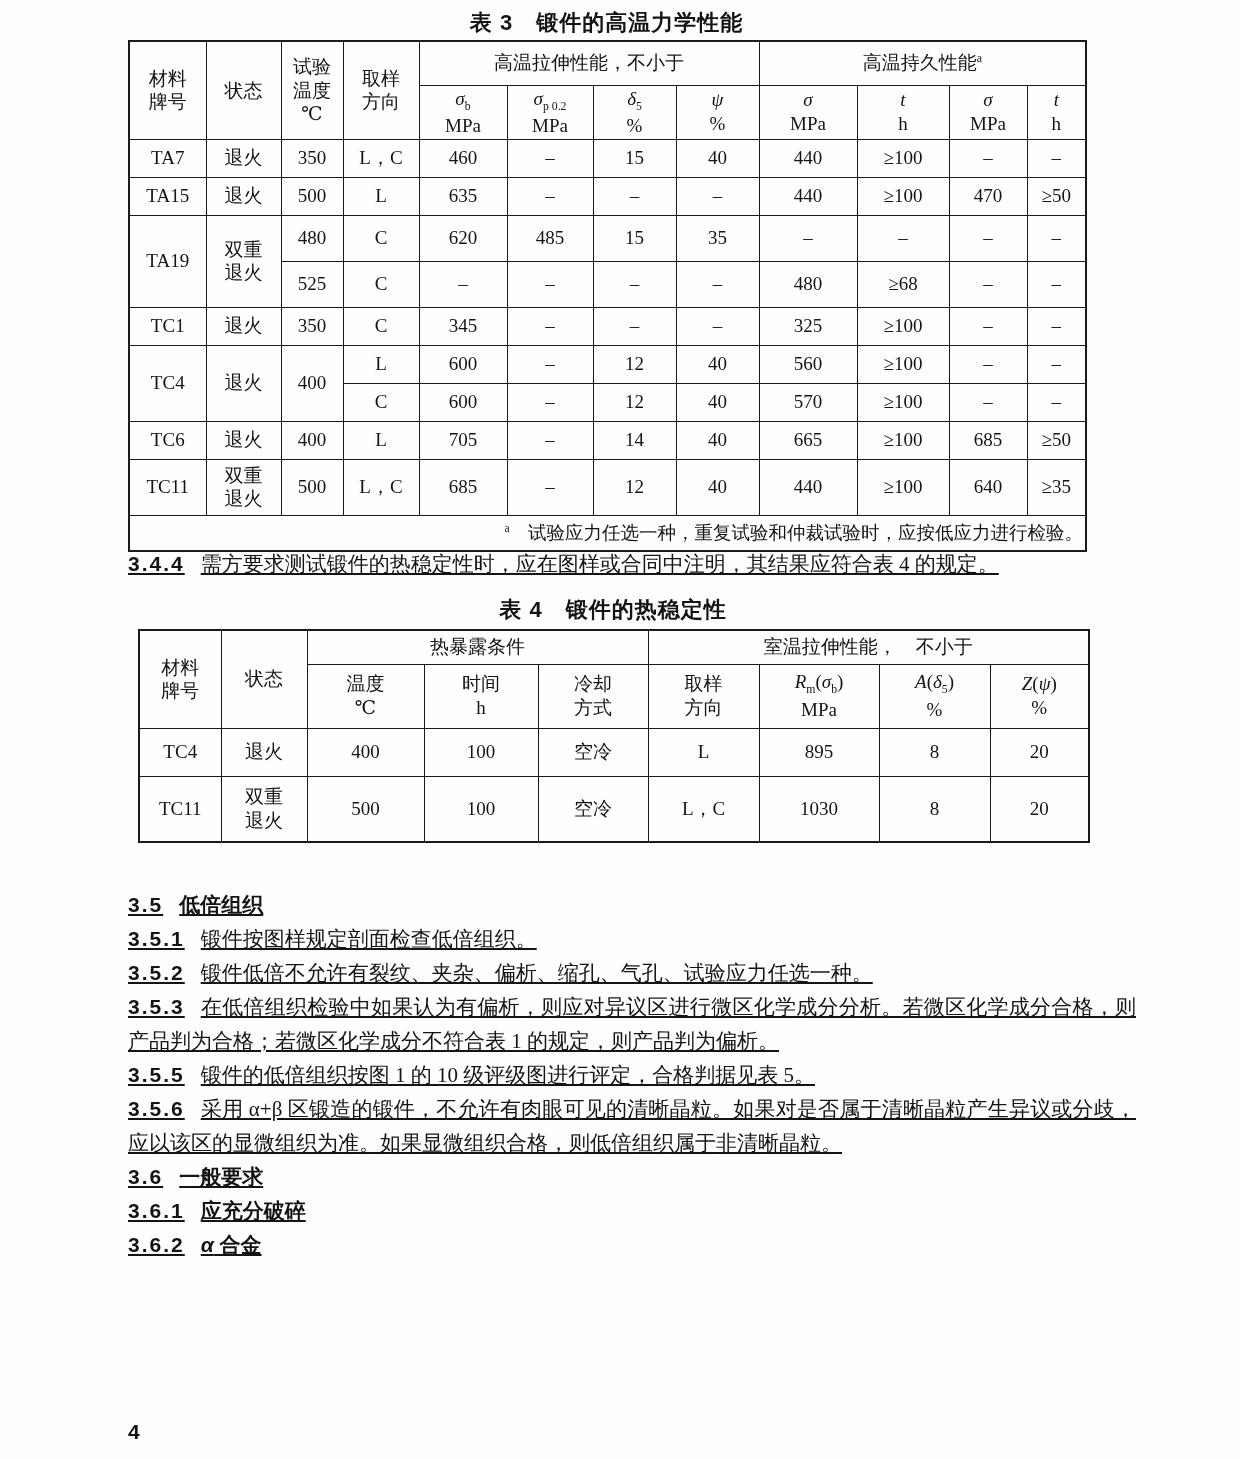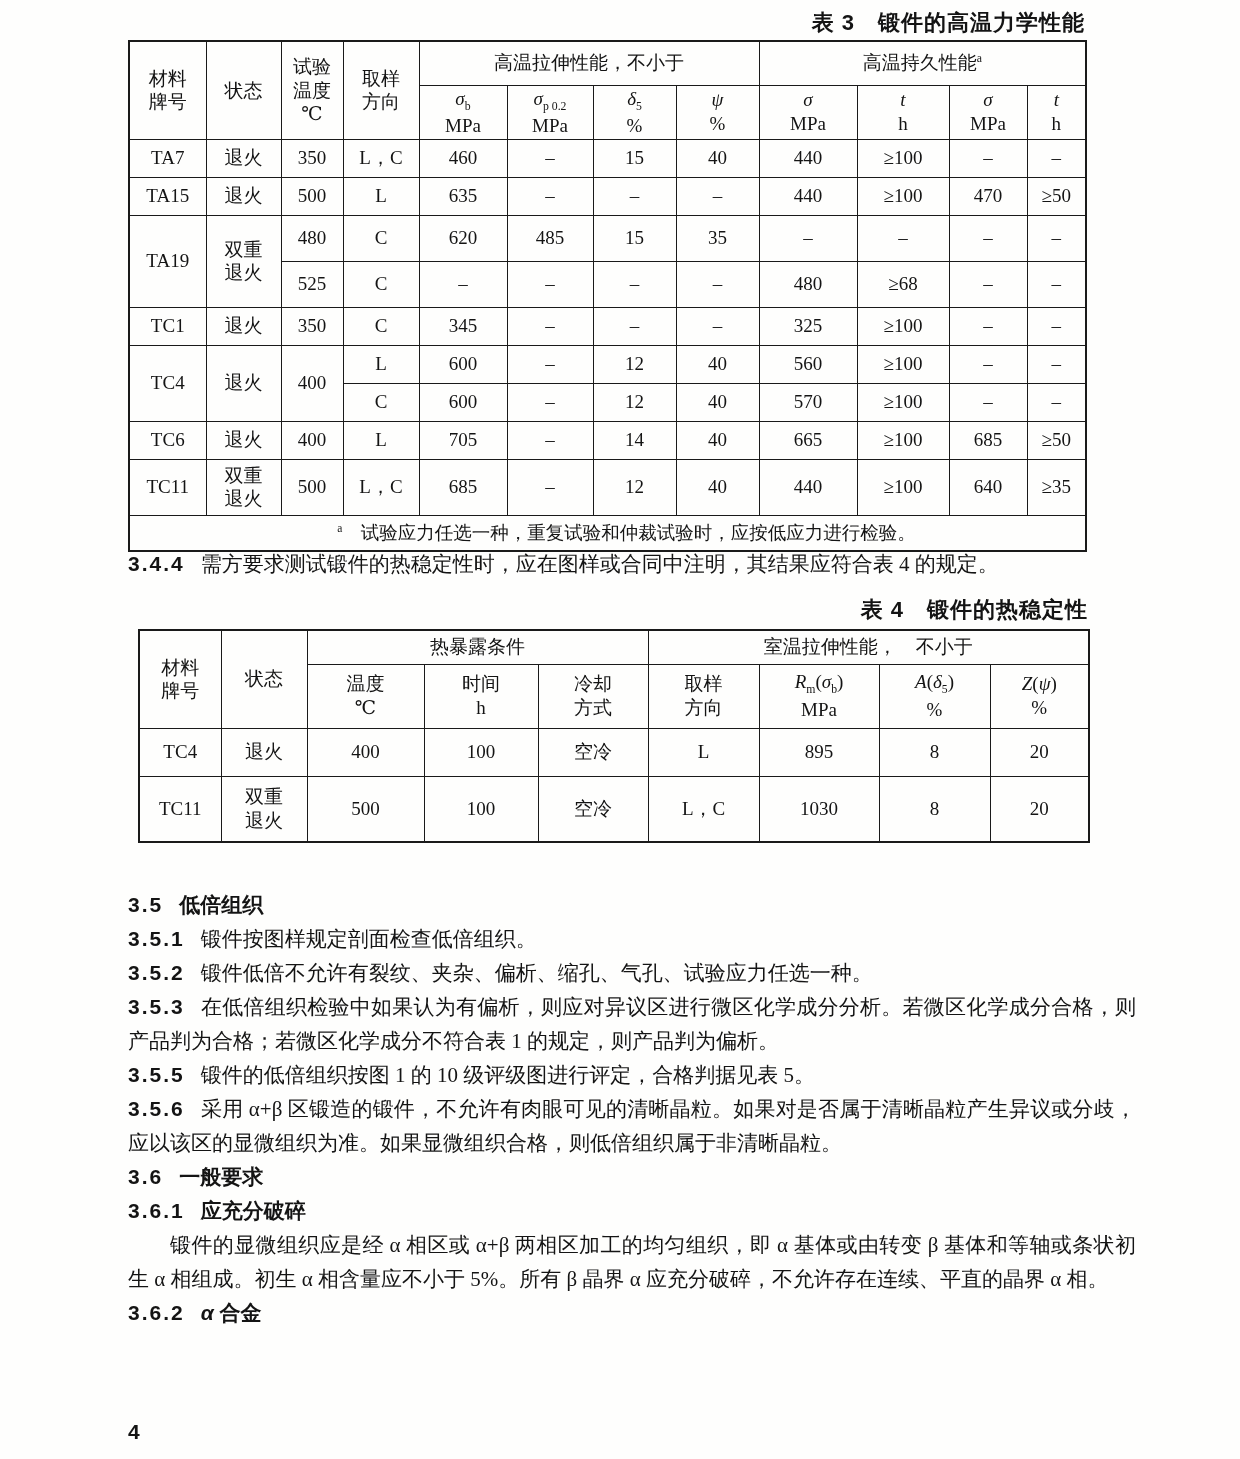--- a/index.html
+++ b/index.html
@@ -8,21 +8,21 @@
     width:1240px;height:1459px;
     background:#fefefd;
     color:#141414;
     font-family:"Liberation Serif","DejaVu Serif",serif;
     overflow:hidden;
   }
   .abs{position:absolute;}
   .tbl-title{
     font-weight:bold;
     font-size:22px;
-    text-align:right;
+    text-align:center;
     font-family:"Liberation Sans","DejaVu Sans",sans-serif;
     letter-spacing:1px;
   }
   table{
     border-collapse:collapse;
     table-layout:fixed;
   }
   #t3,#t4{
     border:2.5px solid #1a1a1a;
   }
@@ -35,34 +35,35 @@
     white-space:pre-line;
     line-height:1.25;
     padding:1px 2px;
     overflow:hidden;
   }
   th{font-size:19px;}
   td i, th i{font-style:italic;font-family:"Liberation Serif","DejaVu Serif",serif;}
   sub{font-size:0.62em;}
   sup{font-size:0.62em;}
   .fnote{
-    text-align:center;
+    text-align:right;
     padding-left:40px;
     font-size:18.5px;
     white-space:normal;
   }
   
   .h44{height:44px;} .h52{height:52px;}
   .h38{height:38px;} .h46{height:46px;} .h56{height:56px;} .h36{height:36px;}
   
   .h34{height:34px;} .h64{height:64px;} .h48{height:48px;} .h66{height:66px;}
   .para{
     font-size:21px;
     line-height:34px;
     text-align:justify;
+    text-decoration:underline;
   }
   .num{
     font-family:"Liberation Sans","DejaVu Sans",sans-serif;
     font-weight:bold;
     letter-spacing:2px;
     margin-right:16px;
   }
   .sections p{margin:0;}
   .head .htitle{
     font-family:"Liberation Sans","DejaVu Sans",sans-serif;
@@ -332,23 +333,20 @@
     </p>
     <p class="para">
       <span class="num">3.5.6</span><span>采用 α+β 区锻造的锻件，不允许有肉眼可见的清晰晶粒。如果对是否属于清晰晶粒产生异议或分歧，应以该区的显微组织为准。如果显微组织合格，则低倍组织属于非清晰晶粒。</span>
     </p>
     <p class="para head">
       <span class="num">3.6</span><span class="htitle">一般要求</span>
     </p>
     <p class="para head">
       <span class="num">3.6.1</span><span class="htitle">应充分破碎</span>
     </p>
-    <p class="para indent">
-      <span>锻件的显微组织应是经 α 相区或 α+β 两相区加工的均匀组织，即 α 基体或由转变 β 基体和等轴或条状初生 α 相组成。初生 α 相含量应不小于 5%。所有 β 晶界 α 应充分破碎，不允许存在连续、平直的晶界 α 相。</span>
-    </p>
     <p class="para head">
       <span class="num">3.6.2</span><span class="htitle"><i>α</i> 合金</span>
     </p>
   </div>
 
   <div class="abs pagenum" style="top:1420px;left:128px;">4</div>
 
 </div>
 
 </body></html>

